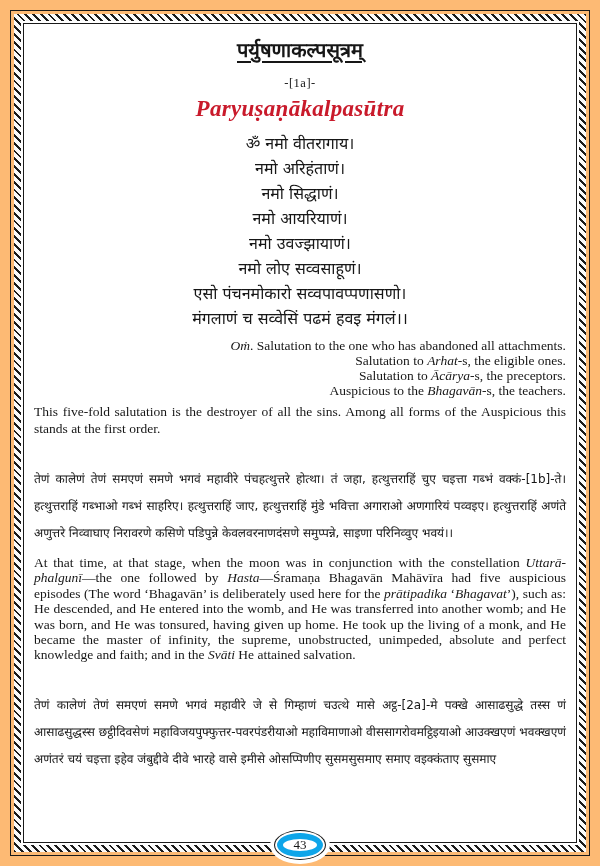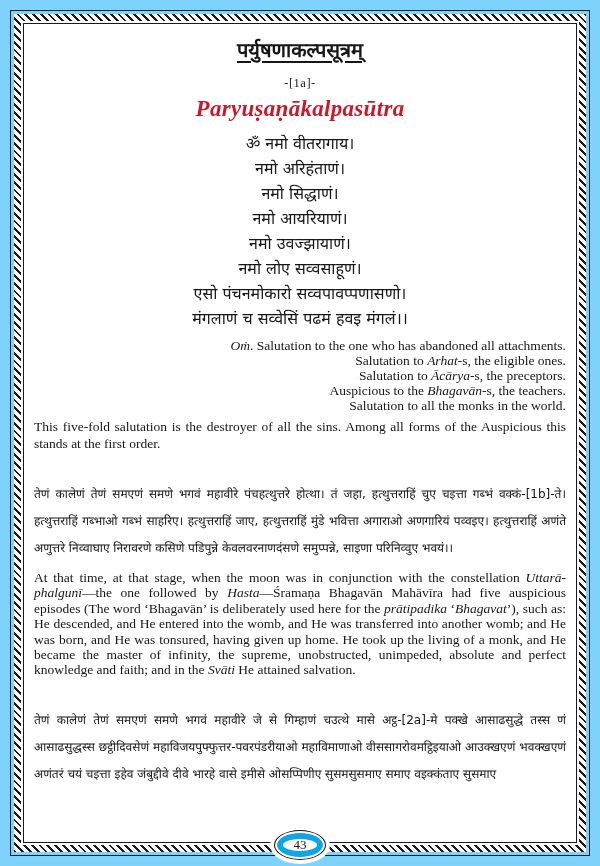--- a/index.html
+++ b/index.html
@@ -1,19 +1,19 @@
 <!DOCTYPE html>
 <html><head>
 <meta charset="utf-8">
 <style>
   * { box-sizing: border-box; margin: 0; padding: 0; }
   html, body { width: 600px; height: 866px; }
   body { background: #ffffff; }
   .page {
-    position: relative; width: 600px; height: 866px; background: #7dd3fc;
+    position: relative; width: 600px; height: 866px; background: #fdba74;
     font-family: "Liberation Serif", "DejaVu Serif", serif; color: #161616; overflow: hidden;
   }
   
   .frame-line  { position: absolute; inset: 10px; border: 1.5px solid #1a1a1a; }
   .frame-band  { position: absolute; inset: 14px;
                  background: repeating-linear-gradient(45deg, #1a1a1a 0 2px, #fafafa 2px 5.5px); }
   .frame-mask  { position: absolute; inset: 21px; background: #ffffff; }
   .frame-inner { position: absolute; inset: 23px; border: 1px solid #1a1a1a; }
 
   .content { position: absolute; left: 34px; right: 34px; top: 28px; bottom: 34px; }
@@ -69,21 +69,20 @@
       <div class="dev-line dev">नमो लोए सव्वसाहूणं।</div>
       <div class="dev-line dev">एसो पंचनमोकारो सव्वपावप्पणासणो।</div>
       <div class="dev-line dev">मंगलाणं च सव्वेसिं पढमं हवइ मंगलं।।</div>
     </div>
 
     <div class="salutations">
       <div class="sal-line"><em>Oṁ</em><span>. Salutation to the one who has abandoned all attachments.</span></div>
       <div class="sal-line"><span>Salutation to </span><em>Arhat</em><span>-s, the eligible ones.</span></div>
       <div class="sal-line"><span>Salutation to </span><em>Ācārya</em><span>-s, the preceptors.</span></div>
       <div class="sal-line"><span>Auspicious to the </span><em>Bhagavān</em><span>-s, the teachers.</span></div>
-      <div class="sal-line"><span>Salutation to all the monks in the world.</span></div>
     </div>
 
     <p class="para">This five-fold salutation is the destroyer of all the sins. Among all forms of the Auspicious this stands at the first order.</p>
 
     <p class="prakrit dev">तेणं कालेणं तेणं समएणं समणे भगवं महावीरे पंचहत्थुत्तरे होत्था। तं जहा, हत्थुत्तराहिं चुए चइत्ता गब्भं वक्कं-[1b]-ते। हत्थुत्तराहिं गब्भाओ गब्भं साहरिए। हत्थुत्तराहिं जाए, हत्थुत्तराहिं मुंडे भवित्ता अगाराओ अणगारियं पव्वइए। हत्थुत्तराहिं अणंते अणुत्तरे निव्वाघाए निरावरणे कसिणे पडिपुन्ने केवलवरनाणदंसणे समुप्पन्ने, साइणा परिनिव्वुए भवयं।।</p>
 
     <p class="para trans"><span>At that time, at that stage, when the moon was in conjunction with the constellation </span><em>Uttarā-phalgunī</em><span>—the one followed by </span><em>Hasta</em><span>—Śramaṇa Bhagavān Mahāvīra had five auspicious episodes (The word ‘Bhagavān’ is deliberately used here for the </span><em>prātipadika</em><span> ‘</span><em>Bhagavat</em><span>’), such as: He descended, and He entered into the womb, and He was transferred into another womb; and He was born, and He was tonsured, having given up home. He took up the living of a monk, and He became the master of infinity, the supreme, unobstructed, unimpeded, absolute and perfect knowledge and faith; and in the </span><em>Svāti</em><span> He attained salvation.</span></p>
 
     <p class="prakrit dev">तेणं कालेणं तेणं समएणं समणे भगवं महावीरे जे से गिम्हाणं चउत्थे मासे अट्ठ-[2a]-मे पक्खे आसाढसुद्धे तस्स णं आसाढसुद्धस्स छट्ठीदिवसेणं महाविजयपुफ्फुत्तर-पवरपंडरीयाओ महाविमाणाओ वीससागरोवमट्ठिइयाओ आउक्खएणं भवक्खएणं अणंतरं चयं चइत्ता इहेव जंबुद्दीवे दीवे भारहे वासे इमीसे ओसप्पिणीए सुसमसुसमाए समाए वइक्कंताए सुसमाए</p>
 

